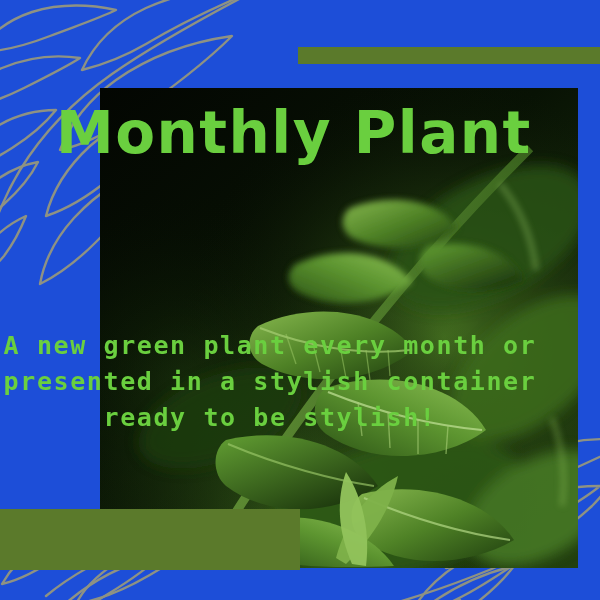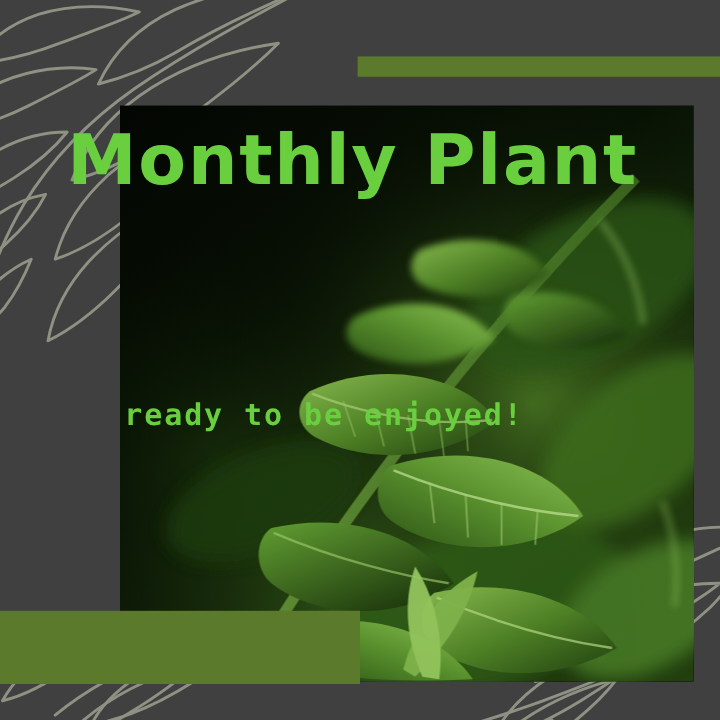--- a/index.html
+++ b/index.html
@@ -10,21 +10,21 @@
   }
   body {
     font-family: "Liberation Sans", sans-serif;
   }
 
   #poster {
     position: relative;
     width: 600px;
     height: 600px;
     overflow: hidden;
-    background: #404040;
+    background: #1d4ed8;
   }
 
   
   .leaf-art {
     position: absolute;
     pointer-events: none;
   }
   .leaf-art svg { display: block; }
 
   #leaf-art-topleft {
@@ -266,16 +266,18 @@
     </svg>
   </div>
 
   <div id="bar-bottom" style="background:#5B7A2B;"></div>
 
   <div id="headline">
     <div class="headline-line" id="headline-line-1">Monthly Plant</div>
   </div>
 
   <div id="body-copy">
-    <div class="body-line">ready to be enjoyed!</div>
+    <div class="body-line">A new green plant every month or</div>
+    <div class="body-line">presented in a stylish container</div>
+    <div class="body-line">ready to be stylish!</div>
   </div>
 
 </div>
 
 </body></html>

